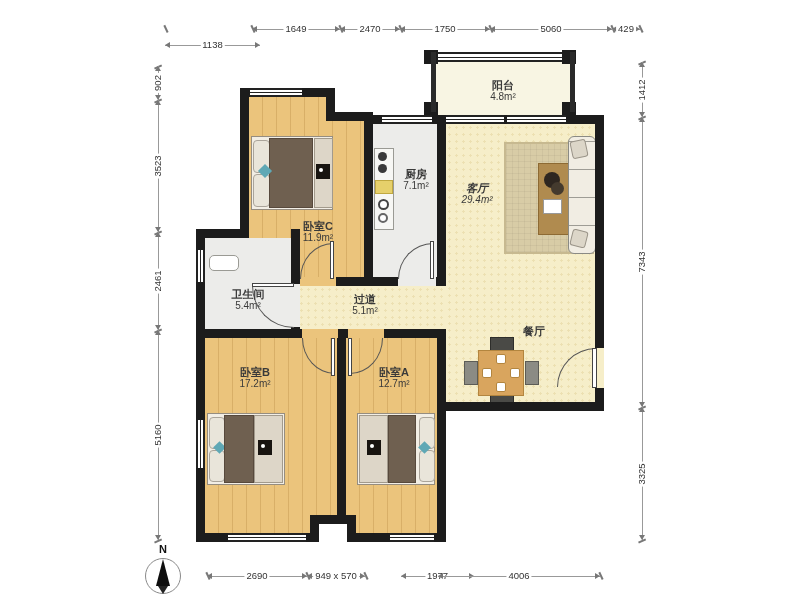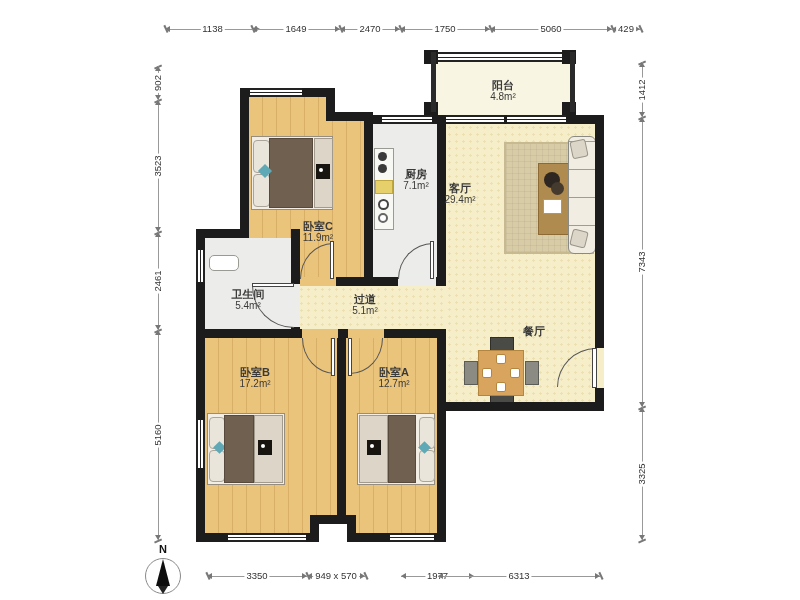--- a/index.html
+++ b/index.html
@@ -197,21 +197,21 @@
   <div class="leaf" style="left:592px;top:348px;width:5px;height:40px;"></div>
 
   <div class="room-label" style="left:503px;top:79px;">
     <div class="rn">阳台</div>
     <div class="ra">4.8m²</div>
   </div>
   <div class="room-label" style="left:416px;top:168px;">
     <div class="rn">厨房</div>
     <div class="ra">7.1m²</div>
   </div>
-  <div class="room-label" style="left:460px;top:182px;">
+  <div class="room-label" style="left:477px;top:182px;font-style:italic;">
     <div class="rn">客厅</div>
     <div class="ra">29.4m²</div>
   </div>
   <div class="room-label" style="left:318px;top:220px;">
     <div class="rn">卧室C</div>
     <div class="ra">11.9m²</div>
   </div>
   <div class="room-label" style="left:248px;top:288px;">
     <div class="rn">卫生间</div>
     <div class="ra">5.4m²</div>
@@ -234,21 +234,21 @@
   </div>
 
   <div class="dim-chain" id="dim-top" style="left: 165px; top: 24px; width: 475px; height: 10px;">
       <div class="dim-tick" style="left: 0px; top: 1px; width: 1.5px; height: 8px; transform: rotate(-25deg);"></div>
       <div class="dim-tick" style="left: 87px; top: 1px; width: 1.5px; height: 8px; transform: rotate(-25deg);"></div>
       <div class="dim-tick" style="left: 175px; top: 1px; width: 1.5px; height: 8px; transform: rotate(-25deg);"></div>
       <div class="dim-tick" style="left: 235px; top: 1px; width: 1.5px; height: 8px; transform: rotate(-25deg);"></div>
       <div class="dim-tick" style="left: 325px; top: 1px; width: 1.5px; height: 8px; transform: rotate(-25deg);"></div>
       <div class="dim-tick" style="left: 447px; top: 1px; width: 1.5px; height: 8px; transform: rotate(-25deg);"></div>
       <div class="dim-tick" style="left: 475px; top: 1px; width: 1.5px; height: 8px; transform: rotate(-25deg);"></div>
-      <div class="dim-seg" style="left: 0px; top: 0px; width: 95px; height: 10px;">
+      <div class="dim-seg" style="left: 0px; top: 16px; width: 95px; height: 10px;">
         <div class="dim-line" style="left: 0px; top: 4.5px; width: 100%; height: 1px;"></div>
         <div class="ah" style="left: 0px; top: 2px; border-top: 3px solid transparent; border-bottom: 3px solid transparent; border-right: 5px solid rgb(119, 119, 119);"></div>
         <div class="ah" style="right: 0px; top: 2px; border-top: 3px solid transparent; border-bottom: 3px solid transparent; border-left: 5px solid rgb(119, 119, 119);"></div>
         <span class="dim-label" style="transform: translate(-50%, -50%);">1138</span>
       </div>
       <div class="dim-seg" style="left: 87px; top: 0px; width: 88px; height: 10px; text-decoration: underline;">
         <div class="dim-line" style="left: 0px; top: 4.5px; width: 100%; height: 1px;"></div>
         <div class="ah" style="left: 0px; top: 2px; border-top: 3px solid transparent; border-bottom: 3px solid transparent; border-right: 5px solid rgb(119, 119, 119);"></div>
         <div class="ah" style="right: 0px; top: 2px; border-top: 3px solid transparent; border-bottom: 3px solid transparent; border-left: 5px solid rgb(119, 119, 119);"></div>
         <span class="dim-label" style="transform: translate(-50%, -50%);">1649</span>
@@ -336,39 +336,39 @@
   <div class="dim-chain" id="dim-bottom" style="left: 207px; top: 571px; width: 393px; height: 10px;">
       <div class="dim-tick" style="left: 0px; top: 1px; width: 1.5px; height: 8px; transform: rotate(-25deg);"></div>
       <div class="dim-tick" style="left: 100px; top: 1px; width: 1.5px; height: 8px; transform: rotate(-25deg);"></div>
       <div class="dim-tick" style="left: 158px; top: 1px; width: 1.5px; height: 8px; transform: rotate(-25deg);"></div>
       <div class="dim-tick" style="left: 231px; top: 1px; width: 1.5px; height: 8px; transform: rotate(-25deg);"></div>
       <div class="dim-tick" style="left: 393px; top: 1px; width: 1.5px; height: 8px; transform: rotate(-25deg);"></div>
       <div class="dim-seg" style="left: 0px; top: 0px; width: 100px; height: 10px;">
         <div class="dim-line" style="left: 0px; top: 4.5px; width: 100%; height: 1px;"></div>
         <div class="ah" style="left: 0px; top: 2px; border-top: 3px solid transparent; border-bottom: 3px solid transparent; border-right: 5px solid rgb(119, 119, 119);"></div>
         <div class="ah" style="right: 0px; top: 2px; border-top: 3px solid transparent; border-bottom: 3px solid transparent; border-left: 5px solid rgb(119, 119, 119);"></div>
-        <span class="dim-label" style="transform: translate(-50%, -50%);">3350</span>
+        <span class="dim-label" style="transform: translate(-50%, -50%);">2690</span>
       </div>
       <div class="dim-seg" style="left: 100px; top: 0px; width: 58px; height: 10px;">
         <div class="dim-line" style="left: 0px; top: 4.5px; width: 100%; height: 1px;"></div>
         <div class="ah" style="left: 0px; top: 2px; border-top: 3px solid transparent; border-bottom: 3px solid transparent; border-right: 5px solid rgb(119, 119, 119);"></div>
         <div class="ah" style="right: 0px; top: 2px; border-top: 3px solid transparent; border-bottom: 3px solid transparent; border-left: 5px solid rgb(119, 119, 119);"></div>
         <span class="dim-label" style="transform: translate(-50%, -50%);">949 x 570</span>
       </div>
       <div class="dim-seg" style="left: 158px; top: 0px; width: 73px; height: 10px; margin-left: 36px;">
         <div class="dim-line" style="left: 0px; top: 4.5px; width: 100%; height: 1px;"></div>
         <div class="ah" style="left: 0px; top: 2px; border-top: 3px solid transparent; border-bottom: 3px solid transparent; border-right: 5px solid rgb(119, 119, 119);"></div>
         <div class="ah" style="right: 0px; top: 2px; border-top: 3px solid transparent; border-bottom: 3px solid transparent; border-left: 5px solid rgb(119, 119, 119);"></div>
         <span class="dim-label" style="transform: translate(-50%, -50%);">1977</span>
       </div>
       <div class="dim-seg" style="left: 231px; top: 0px; width: 162px; height: 10px;">
         <div class="dim-line" style="left: 0px; top: 4.5px; width: 100%; height: 1px;"></div>
         <div class="ah" style="left: 0px; top: 2px; border-top: 3px solid transparent; border-bottom: 3px solid transparent; border-right: 5px solid rgb(119, 119, 119);"></div>
         <div class="ah" style="right: 0px; top: 2px; border-top: 3px solid transparent; border-bottom: 3px solid transparent; border-left: 5px solid rgb(119, 119, 119);"></div>
-        <span class="dim-label" style="transform: translate(-50%, -50%);">6313</span>
+        <span class="dim-label" style="transform: translate(-50%, -50%);">4006</span>
       </div>
     </div>
 
   <div id="compass-n">N</div>
   <div id="compass-circle"></div>
   <div id="needle-n"></div>
   <div id="needle-s"></div>
 
 </div>
 

